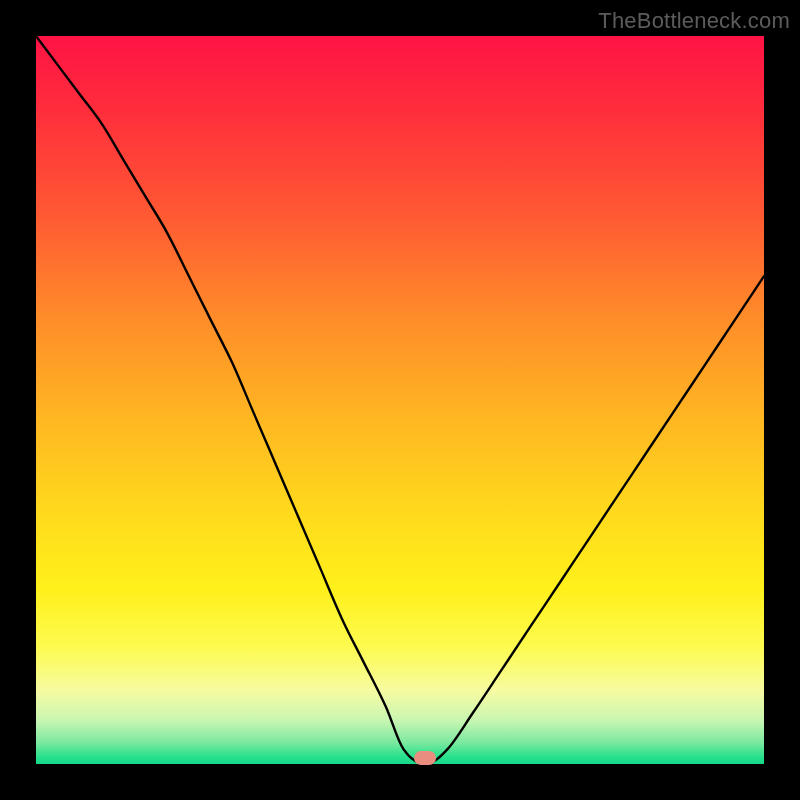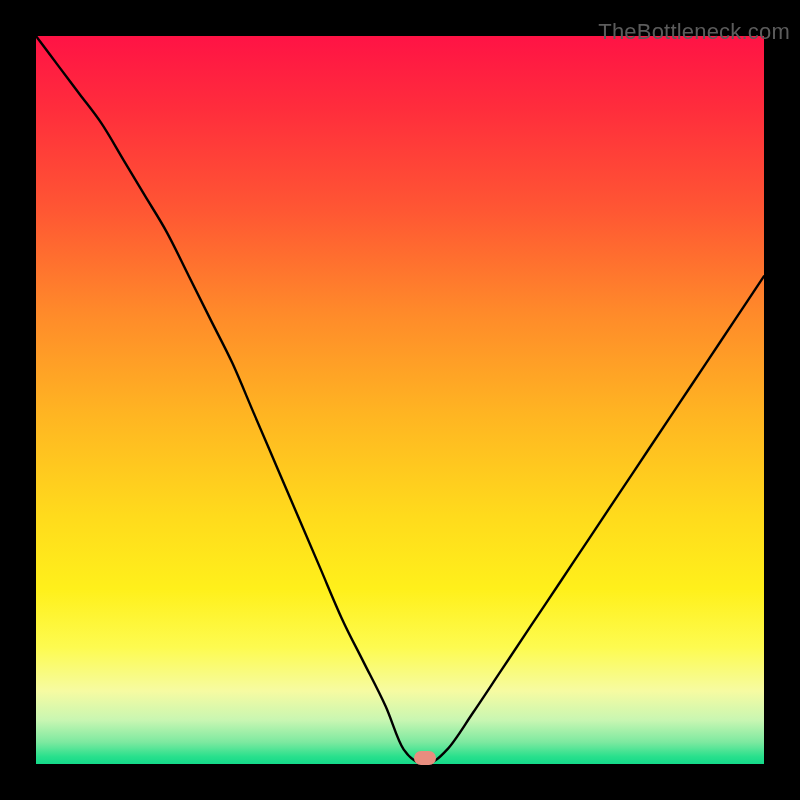--- a/index.html
+++ b/index.html
@@ -50,21 +50,21 @@
   .marker {
     position: absolute;
     width: 22px;
     height: 14px;
     background: #e98d7f;
     border-radius: 7px;
     transform: translate(-50%, -50%);
   }
   .watermark {
     position: absolute;
-    top: 19px;
+    top: 8px;
     right: 10px;
     color: #5c5c5c;
     font-size: 22px;
     font-weight: 500;
     letter-spacing: 0.2px;
     user-select: none;
   }
 </style>
 </head>
 <body>

